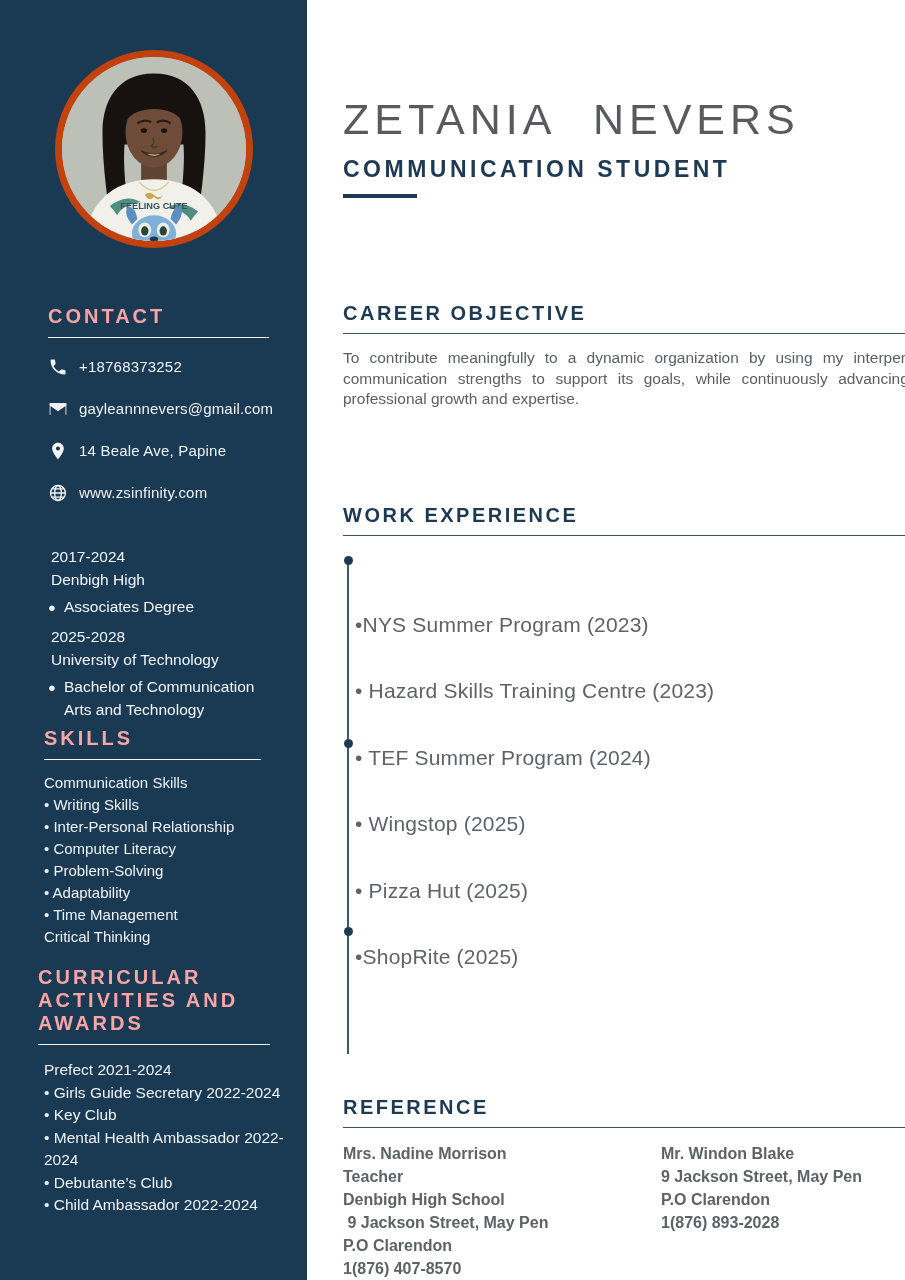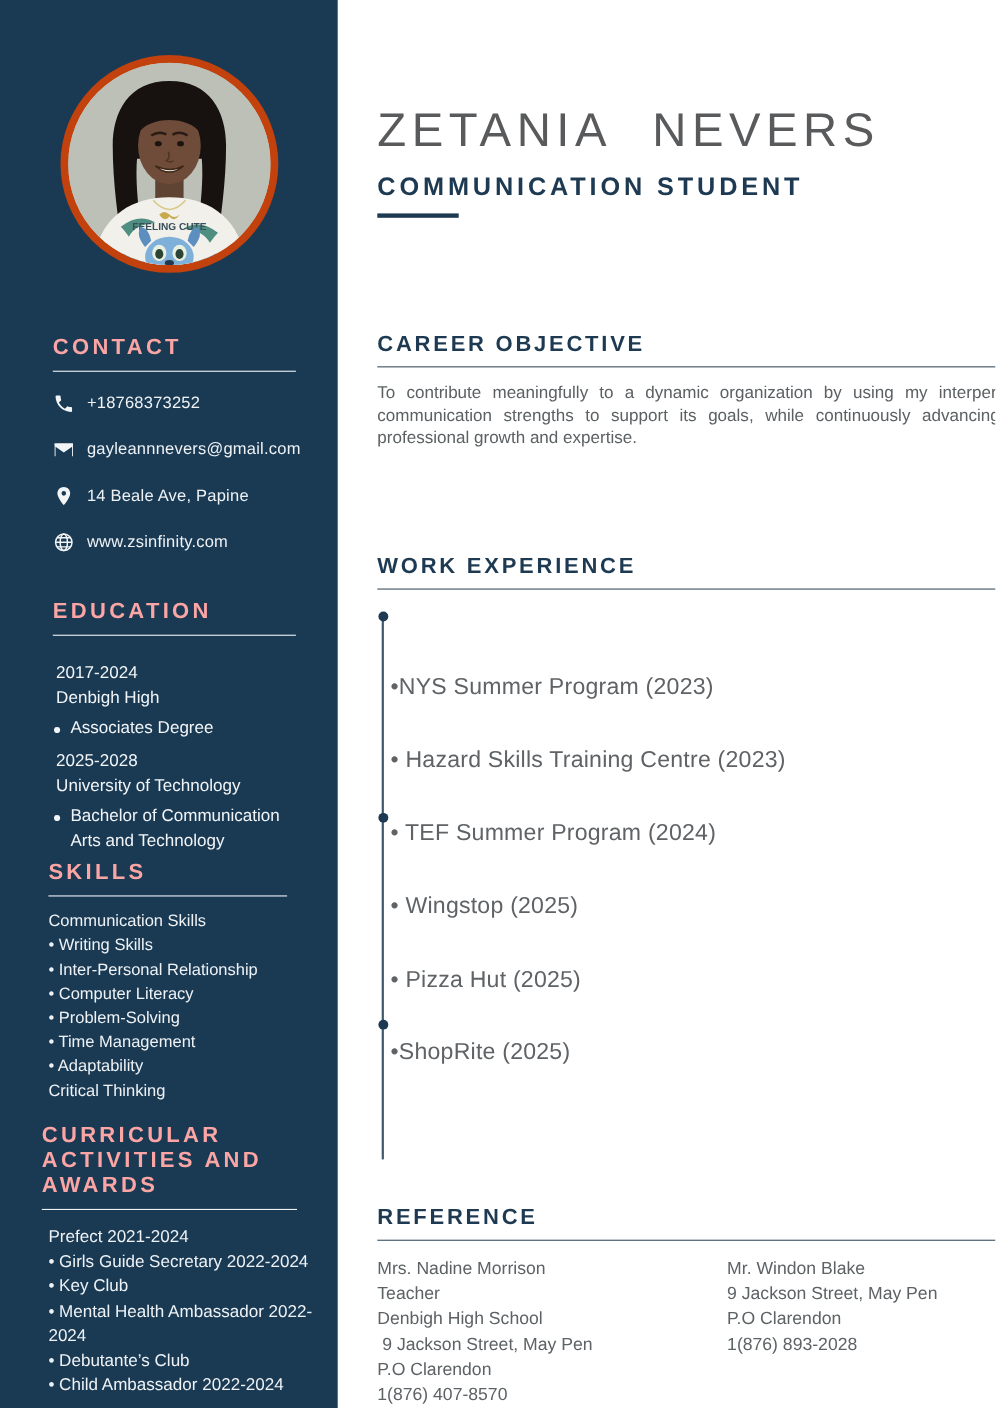--- a/index.html
+++ b/index.html
@@ -148,20 +148,21 @@
 
   .reference-section { margin-top: 40px; }
   .reference-cols { margin-top: 14px; display: flex; }
   .ref-col { width: 318px; }
   .ref-col.second { flex: 1; }
   .ref-line {
     font-size: 16px;
     line-height: 23px;
     color: #5d6265;
     white-space: pre-wrap;
+    font-weight: bold;
   }
 </style>
 </head>
 <body>
 
 <div class="page">
 
   <aside class="sidebar">
 
     <div class="photo-ring">
@@ -242,21 +243,20 @@
               <path d="M3 12h18M4.5 7h15M4.5 17h15"></path>
             </g>
           </svg>
           <span class="ctext">www.zsinfinity.com</span>
         </div>
 
       </div>
     </section>
 
     <section class="side-section edu-section">
-      <div class="side-title">EDUCATION</div>
       <div class="edu-entries">
 
         <div class="edu-entry">
           <div class="edu-years">2017-2024</div>
           <div class="edu-school">Denbigh High</div>
           <div class="edu-degree">
             <span class="bullet">●</span>
             <span class="deg-text">Associates Degree</span>
           </div>
         </div>
@@ -274,22 +274,22 @@
     </section>
 
     <section class="side-section skills-section">
       <div class="side-title">SKILLS</div>
       <ul class="skills-list">
         <li>Communication Skills</li>
         <li>• Writing Skills</li>
         <li>• Inter-Personal Relationship</li>
         <li>• Computer Literacy</li>
         <li>• Problem-Solving</li>
+        <li>• Adaptability</li>
         <li>• Time Management</li>
-        <li>• Adaptability</li>
         <li>Critical Thinking</li>
       </ul>
     </section>
 
     <section class="side-section curricular-section">
       <div class="side-title wide">CURRICULAR ACTIVITIES AND AWARDS</div>
       <ul class="curricular-list">
         <li>Prefect 2021-2024</li>
         <li>• Girls Guide Secretary 2022-2024</li>
         <li>• Key Club</li>

